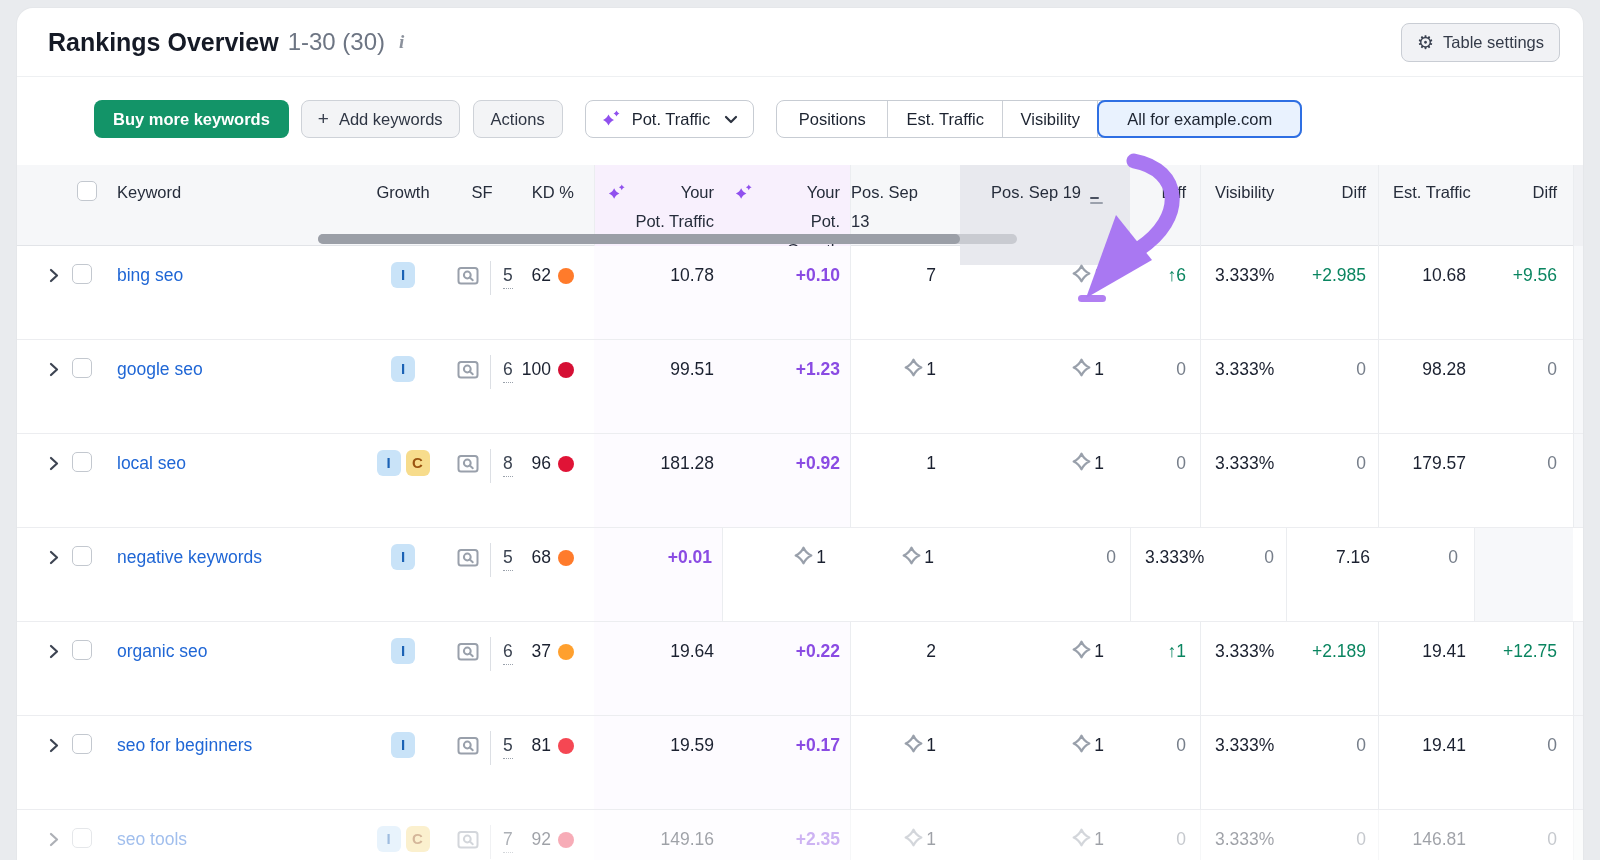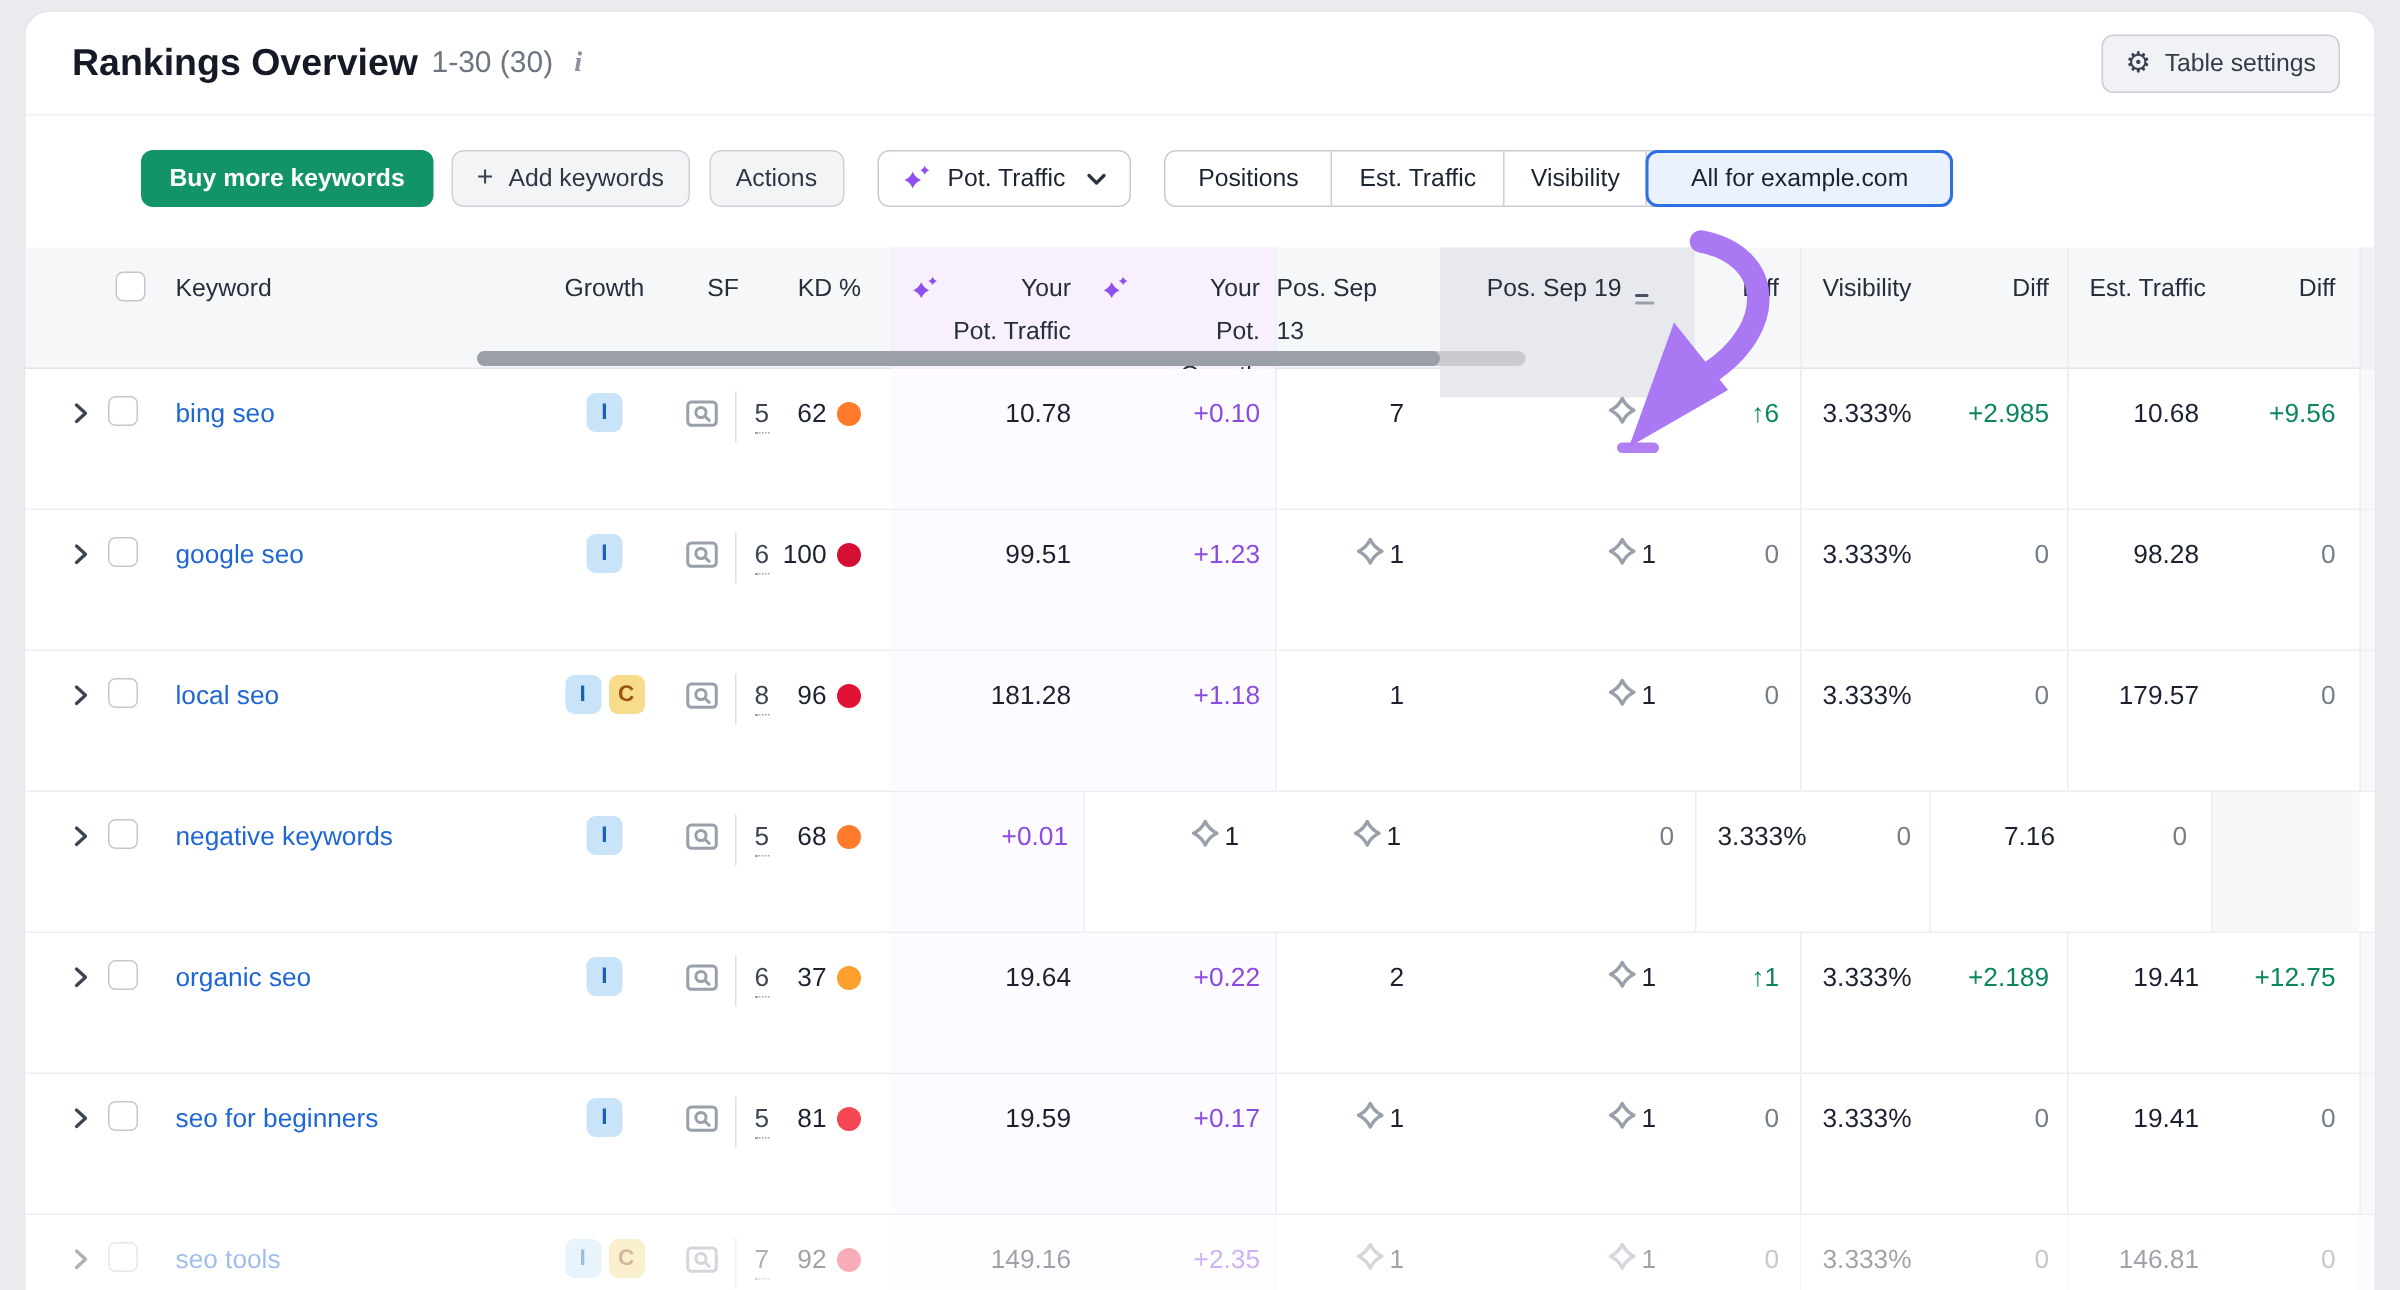--- a/index.html
+++ b/index.html
@@ -4,21 +4,21 @@
 <style>
   html,body{margin:0;padding:0;width:1600px;height:860px;overflow:hidden;
     background:#e9ebee;font-family:"Liberation Sans","DejaVu Sans",sans-serif;
     -webkit-font-smoothing:antialiased;}
   .card{position:absolute;left:17px;top:8px;width:1566px;height:900px;background:#fff;
     border-radius:16px 16px 0 0;box-shadow:0 0 0 1px #e5e7ea;}
   
   .titlebar{position:relative;height:68px;display:flex;align-items:center;padding:0 0 0 31px;
     border-bottom:1px solid #eef0f2;}
   .title{font-size:25px;font-weight:700;color:#15192а;color:#151a26;}
-  .range{font-size:20px;color:#6d7583;margin-left:9px;}
+  .range{font-size:24px;color:#6d7583;margin-left:9px;}
   .info-i{font-family:"Liberation Serif","DejaVu Serif",serif;font-style:italic;font-weight:600;
     font-size:19px;color:#8b919c;margin-left:14px;}
   .btn-settings{position:absolute;right:23px;top:15px;height:37px;display:flex;align-items:center;
     gap:9px;padding:0 15px;background:#f1f2f5;border:1px solid #c9cdd4;border-radius:8px;
     font-size:16.5px;color:#343b49;cursor:pointer;}
   .gear{font-family:"DejaVu Sans",sans-serif;font-size:19px;color:#3a4150;line-height:1;}
   
   .toolbar{height:84px;display:flex;align-items:center;padding:0 0 4px 45px;margin-left:32px;}
   .btn{height:38px;display:flex;align-items:center;border-radius:8px;font-size:16.5px;box-sizing:border-box;cursor:pointer;}
   .btn-buy{background:#139468;color:#fff;font-weight:700;padding:0 19px;}
@@ -72,21 +72,21 @@
   .badge-I{background:#c9e3f8;color:#1b62b5;}
   .badge-C{background:#f7dc8c;color:#9a5310;}
   .c-sf{padding-left:8px;}
   .sf-ic{margin-top:3px;}
   .sf-sep{width:1px;height:34px;background:#dcdfe4;margin:0 12px 0 10px;}
   .sf-num{color:#3c московite;color:#3c4452;border-bottom:1.5px dotted #9aa1ab;line-height:25px;margin-top:2px;cursor:pointer;}
   .kd-dot{width:16px;height:16px;border-radius:50%;margin-top:7px;}
   .diam{margin-top:3px;display:inline-flex;}
   .t-green{color:#0a8560;}
   .t-gray{color:#767e8a;}
-  .t-purple{color:#8a4be3;}
+  .t-purple{color:#8a4be3;font-weight:bold;}
   .pos-underline{position:absolute;top:49px;right:24px;width:28px;height:7px;border-radius:3.5px;background:#b17ff2;}
   .hscroll{position:absolute;top:69px;left:301px;width:699px;height:10px;border-radius:6px;background:#c9cbd1;}
   .hscroll-thumb{position:absolute;left:0;top:0;height:10px;width:642px;border-radius:6px;background:#9b9fa7;cursor:pointer;}
   .arrow-overlay{position:absolute;left:0;top:0;width:1600px;height:860px;pointer-events:none;z-index:40;}
 </style>
 </head>
 <body>
 
 <div class="card">
 
@@ -333,21 +333,21 @@
           <span class="sf-num">8</span>
         </div>
         <div class="cell right c-kd">
           <span>96</span>
           <span class="kd-dot" style="background: rgb(224, 19, 54);"></span>
         </div>
         <div class="cell right c-pot">
           <span>181.28</span>
         </div>
         <div class="cell right c-growth">
-          <span class="t-purple">+1.18</span>
+          <span class="t-purple">+0.92</span>
         </div>
         <div class="cell right c-pos13 bl">
           <span>1</span>
         </div>
         <div class="cell right c-pos19">
           <span class="diam">
             <svg width="19" height="19" viewBox="0 0 20 20">
               <path d="M10 1.8 C11.6 5.2 14.8 8.4 18.2 10 C14.8 11.6 11.6 14.8 10 18.2 C8.4 14.8 5.2 11.6 1.8 10 C5.2 8.4 8.4 5.2 10 1.8 Z" fill="#fff" stroke="#99a0ab" stroke-width="2.4" stroke-linejoin="round"></path>
             </svg>
           </span>

